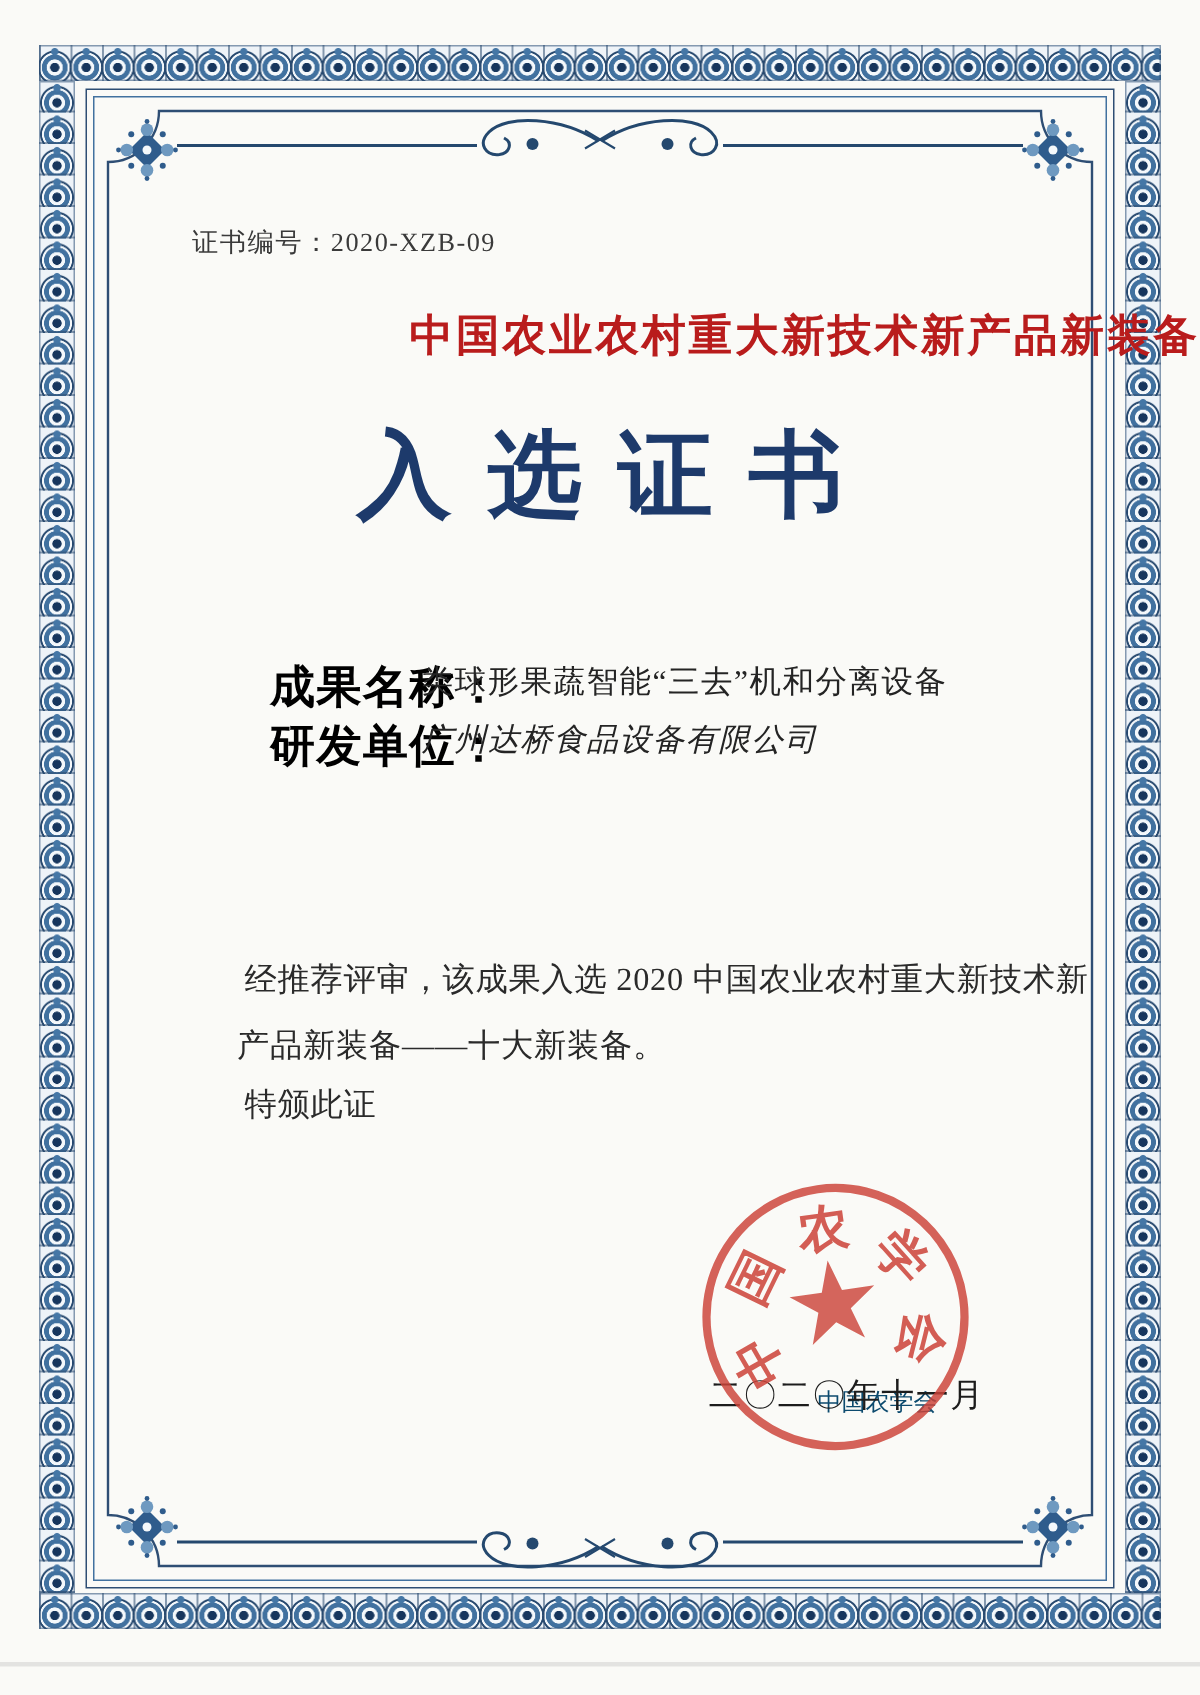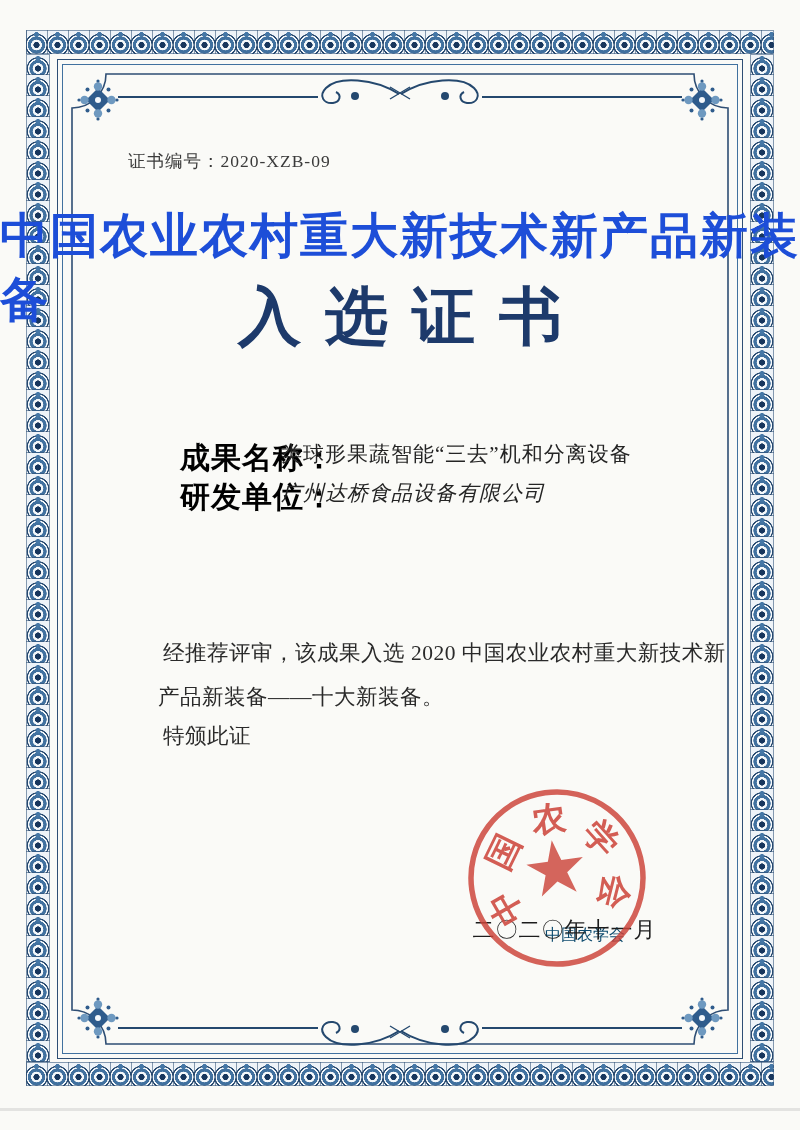--- a/index.html
+++ b/index.html
@@ -30,22 +30,22 @@
   }
   .strip-left{left:26px;}
   .strip-right{right:26px;}
   
   .frame-a{position:absolute;top:59px;left:57px;right:57px;bottom:71px;border:1.5px solid #2e4e74;}
   .frame-b{position:absolute;top:64px;left:62px;right:62px;bottom:76px;border:1px solid #41719f;}
   .decor{position:absolute;left:0;top:0;width:800px;height:1130px;pointer-events:none;}
   
   .abs{position:absolute;}
   .cert-number{left:128px;top:149px;font-size:17.5px;color:#3a3a3a;letter-spacing:1px;}
-  .title{left:0;right:0;top:204px;text-align:left;font-size:48px;font-weight:bold;
-         color:#1d4ed8;letter-spacing:2px;}
+  .title{left:0;right:0;top:204px;text-align:right;font-size:29px;font-weight:bold;
+         color:#b91c1c;letter-spacing:2px;}
   .subtitle{left:0;right:0;top:274px;text-align:center;font-size:63px;font-weight:bold;
          color:#1d3a6b;letter-spacing:24px;text-indent:24px;}
   .f-label{font-size:30px;font-weight:bold;color:#000000;letter-spacing:1px;}
   .f-value{font-size:21px;color:#242424;letter-spacing:1px;}
   .body-line{font-size:21.5px;color:#2a2a2a;letter-spacing:0.5px;}
   .issuer{left:500px;top:884px;width:170px;text-align:center;font-size:16px;color:#0c4a6e;z-index:2;margin-top:41px;}
   .date{left:462px;top:915px;width:205px;text-align:center;font-size:22px;color:#1c1c1c;z-index:2;letter-spacing:1px;}
   .seal{position:absolute;left:457px;top:778px;width:200px;height:200px;z-index:3;
         transform:rotate(-8deg);opacity:.92;}
   .seal text{font-family:"Liberation Serif","DejaVu Serif",serif;font-weight:bold;}

